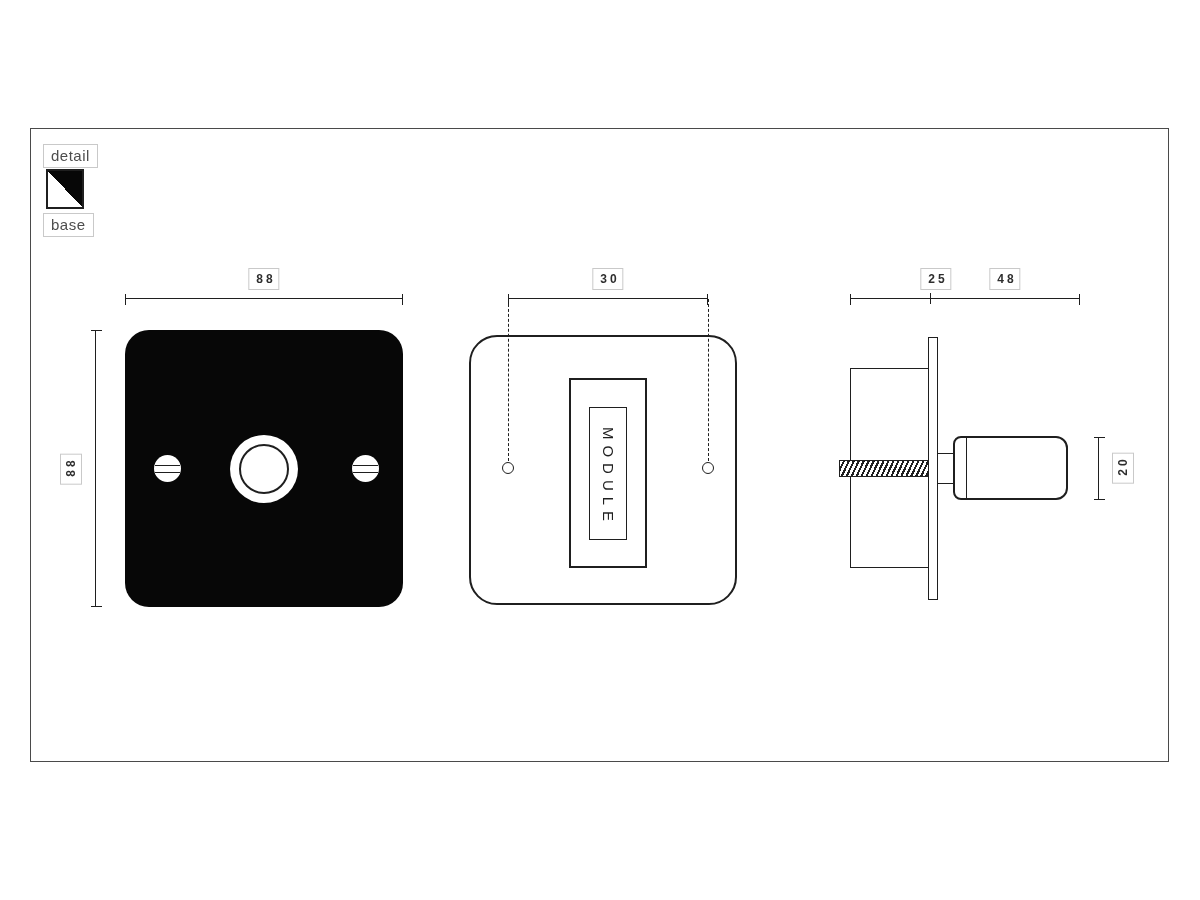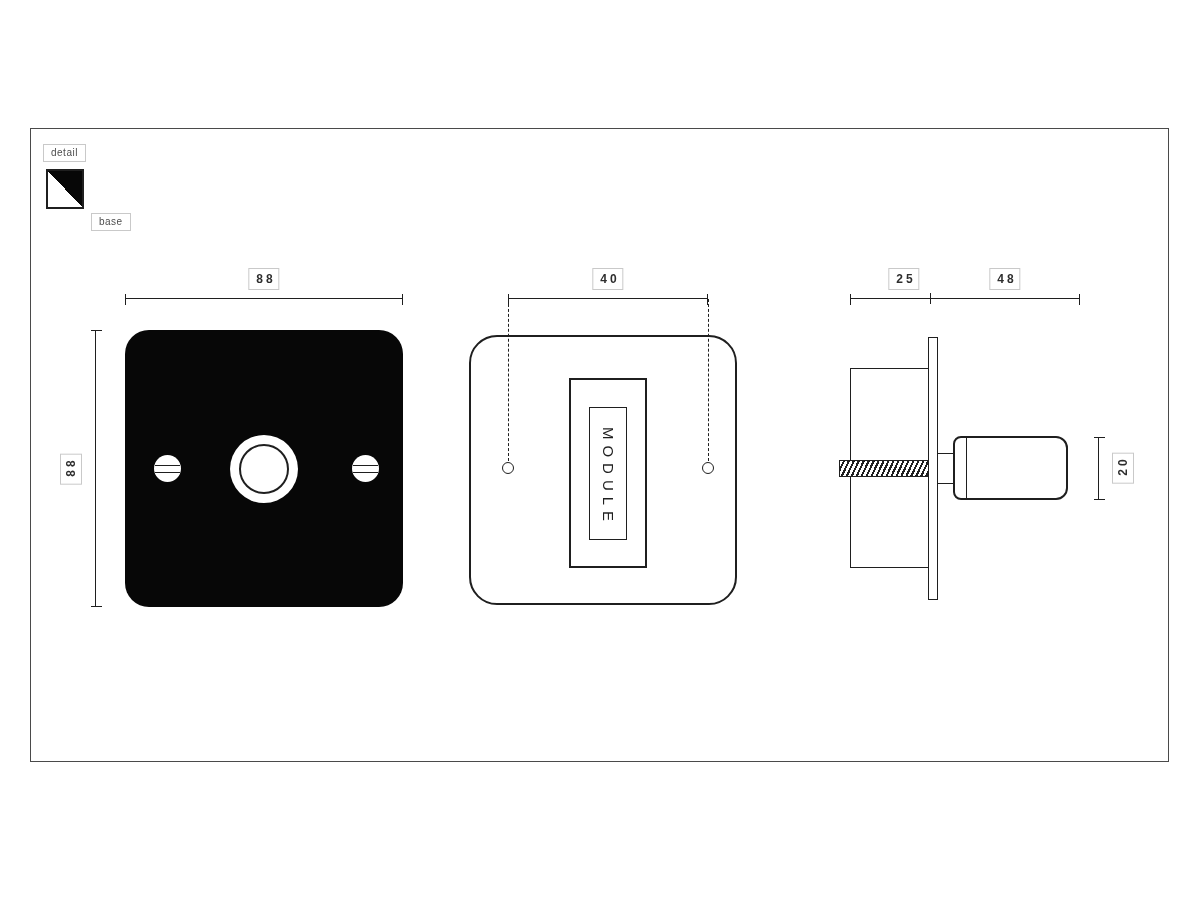--- a/index.html
+++ b/index.html
@@ -8,21 +8,21 @@
   }
   *{box-sizing:border-box;margin:0;padding:0}
   html,body{width:1200px;height:900px;background:var(--bg);overflow:hidden;
     font-family:"Liberation Sans","DejaVu Sans",sans-serif;}
   .stage{position:relative;width:1200px;height:900px;background:var(--bg);}
   .abs{position:absolute;}
 
   .frame{border:1px solid var(--frame);}
 
   .legend-label{background:var(--bg);border:1px solid var(--dim-border);color:var(--legend-text);
-    font-size:10px;letter-spacing:.5px;padding:2px 7px;line-height:1.2;}
+    font-size:15px;letter-spacing:.5px;padding:2px 7px;line-height:1.2;}
   .legend-icon{width:38px;height:40px;border:2px solid var(--line);
     background:linear-gradient(to bottom left,var(--plate) 0 50%,var(--bg) 50% 100%);}
 
   .dim-label{background:var(--bg);border:1px solid var(--dim-border);color:var(--dim-text);
     font-size:12px;font-weight:bold;letter-spacing:3px;line-height:1;padding:4px 3px 4px 7px;
     white-space:nowrap;}
   .dim-label.hcenter{transform:translateX(-50%);}
   .dim-label.vcenter{transform:translate(-50%,-50%) rotate(-90deg);}
 
   .dim-h{height:0;border-top:1px solid var(--line);}
@@ -58,59 +58,59 @@
 </style>
 </head>
 <body>
 
 <div class="stage">
 
   <div class="abs frame" style="left:30px;top:128px;width:1139px;height:634px;"></div>
 
   <div class="abs legend-label" style="left:43px;top:144px;">detail</div>
   <div class="abs legend-icon" style="left:46px;top:169px;"></div>
-  <div class="abs legend-label" style="left:43px;top:213px;margin-left:48px;">base</div>
+  <div class="abs legend-label" style="left:43px;top:213px;">base</div>
 
   <div class="abs dim-h" style="left:125px;top:298px;width:278px;"></div>
   <div class="abs dim-label hcenter" style="left:264px;top:268px;">88</div>
 
   <div class="abs dim-v" style="left:95px;top:330px;height:277px;"></div>
   <div class="abs dim-label vcenter" style="left:71px;top:469px;">88</div>
 
   <div class="abs plate-front" style="left:125px;top:330px;width:278px;height:277px;"></div>
 
   <div class="abs circle knob-outer" style="left:230px;top:435px;width:68px;height:68px;"></div>
   <div class="abs circle knob-inner" style="left:239px;top:444px;width:50px;height:50px;"></div>
 
   <div class="abs circle screw" style="left:154px;top:455px;width:27px;height:27px;">
     <div class="slot"></div>
   </div>
   <div class="abs circle screw" style="left:352px;top:455px;width:27px;height:27px;">
     <div class="slot"></div>
   </div>
 
   <div class="abs dim-h" style="left:508px;top:298px;width:200px;"></div>
-  <div class="abs dim-label hcenter" style="left:608px;top:268px;">40</div>
+  <div class="abs dim-label hcenter" style="left:608px;top:268px;">30</div>
 
   <div class="abs outline" style="left:469px;top:335px;width:268px;height:270px;border-radius:28px;"></div>
 
   <div class="abs drop" style="left:508px;top:299px;height:162px;"></div>
   <div class="abs drop" style="left:708px;top:299px;height:162px;"></div>
 
   <div class="abs outline thin circle" style="left:502px;top:462px;width:12px;height:12px;"></div>
   <div class="abs outline thin circle" style="left:702px;top:462px;width:12px;height:12px;"></div>
 
   <div class="abs outline" style="left:569px;top:378px;width:78px;height:190px;"></div>
   <div class="abs outline hair" style="left:589px;top:407px;width:38px;height:133px;">
     <span class="module-text">MODULE</span>
   </div>
 
   <div class="abs dim-h" style="left:850px;top:298px;width:230px;"></div>
   <div class="abs tick" style="left:930px;top:293px;"></div>
-  <div class="abs dim-label hcenter" style="left:904px;top:268px;">25</div>
+  <div class="abs dim-label hcenter" style="left:936px;top:268px;">25</div>
   <div class="abs dim-label hcenter" style="left:1005px;top:268px;">48</div>
 
   <div class="abs outline thin" style="left:850px;top:368px;width:80px;height:200px;"></div>
 
   <div class="abs thread" style="left:839px;top:460px;width:92px;height:17px;"></div>
 
   <div class="abs outline thin" style="left:928px;top:337px;width:10px;height:263px;"></div>
 
   <div class="abs outline thin" style="left:937px;top:453px;width:18px;height:31px;"></div>
   <div class="abs knob-side" style="left:953px;top:436px;width:115px;height:64px;">

